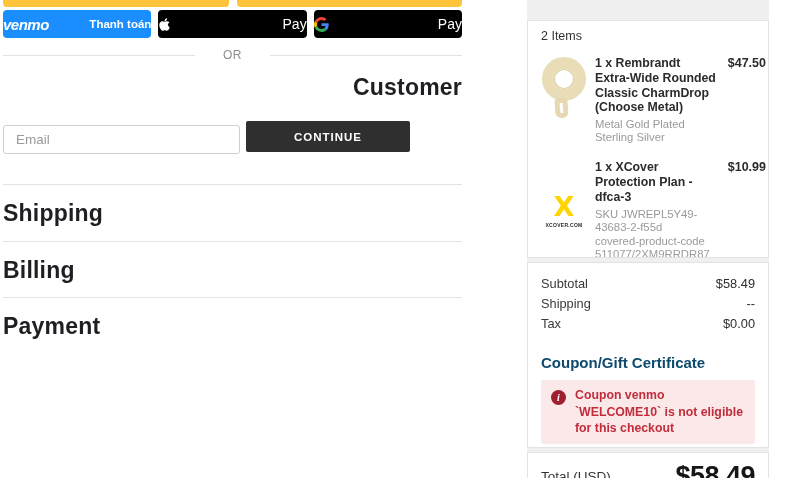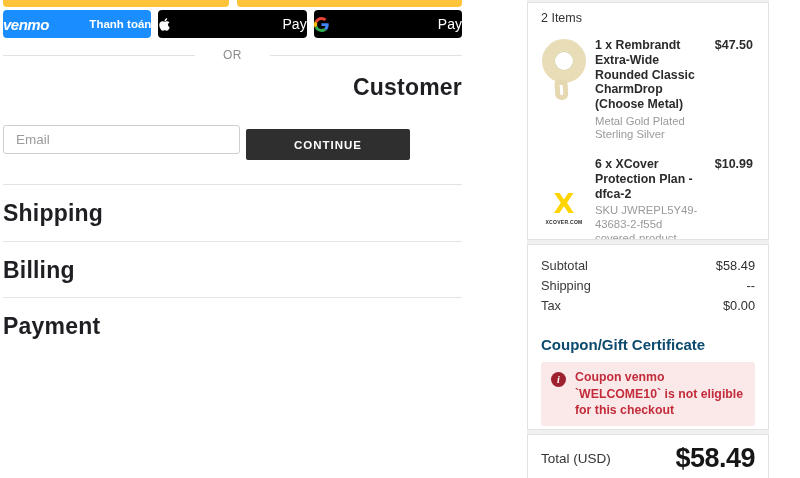--- a/index.html
+++ b/index.html
@@ -27,35 +27,35 @@
   .or-label { font-size:12px; color:#8d8d8d; font-weight:500; letter-spacing:0.5px; }
 
   .h-big { font-size:23px; font-weight:800; color:#1f1f23; letter-spacing:0.2px; line-height:1.15; }
   .customer-h { margin-top:12px;text-align:right; }
 
   .form-row { position:relative; height:62px; margin-top:13px; }
   .email-input { position:absolute; left:0; top:12px; width:237px; height:29px;
                  border:1px solid #cfcfcf; border-radius:3px; padding:0 12px; font-size:13.5px;
                  color:#333; font-family:"Liberation Sans", sans-serif; outline:none; }
   .email-input::placeholder { color:#9b9b9b; }
-  .continue-btn { position:absolute; left:243px; top:16px; width:164px; height:31px;
+  .continue-btn { position:absolute; left:243px; top:8px; width:164px; height:31px;
                   background:#2f2f2f; color:#fff; border:none; border-radius:2px;
                   font-size:11.5px; font-weight:600; letter-spacing:1px; cursor:pointer;
                   font-family:"Liberation Sans", sans-serif; }
 
   .signin-row { margin-top:5px; font-size:13px; color:#3c3c3c; }
   .signin-link { color:#5468e7; text-decoration:none; cursor:pointer; }
 
   .sect-line { border:none; border-top:1px solid #e3e3e3; margin-top:9px; }
   .sect-h { margin-top:15px; margin-bottom:14px; }
 
   
   .right-panel { position:absolute; left:527px; top:0; width:242px; height:478px; background:#f0f0f0; }
   .card { background:#fff; border:1px solid #e2e2e2; width:100%; overflow:hidden; }
-  .card-items { margin-top:2px; height:238px; padding:8px 15px 0 13px; }
+  .card-items { margin-top:20px; height:238px; padding:8px 2px 0 13px; }
   .card-summary { margin-top:4px; height:186px; padding:13px 13px 0 13px; }
   .card-total { margin-top:4px; height:48px; padding:13px 13px; display:flex;
                 align-items:center; justify-content:space-between; }
 
   .items-count { font-size:12.5px; color:#333; margin-bottom:13px; }
 
   .item-row { display:flex; }
   .item-img-col { width:46px; margin-right:8px; flex:none; }
   .item-mid { flex:1; min-width:0; }
   .item-price { width:44px; margin-left:6px; flex:none; text-align:right;
@@ -187,21 +187,21 @@
     </div>
 
     <div class="item-row item-row-2">
       <div class="item-img-col">
         <div class="xcover">
           <div class="x-glyph">X</div>
           <div class="x-caption">XCOVER.COM</div>
         </div>
       </div>
       <div class="item-mid">
-        <div class="item-title">6 x XCover Protection Plan - dfca-2</div>
+        <div class="item-title">1 x XCover Protection Plan - dfca-3</div>
         <div class="item-details">
           <div>SKU JWREPL5Y49-43683-2-f55d</div>
           <div>covered-product-code 511077/2XM9RRDR87</div>
 
         </div>
       </div>
       <div class="item-price">$10.99</div>
     </div>
   </div>
 

